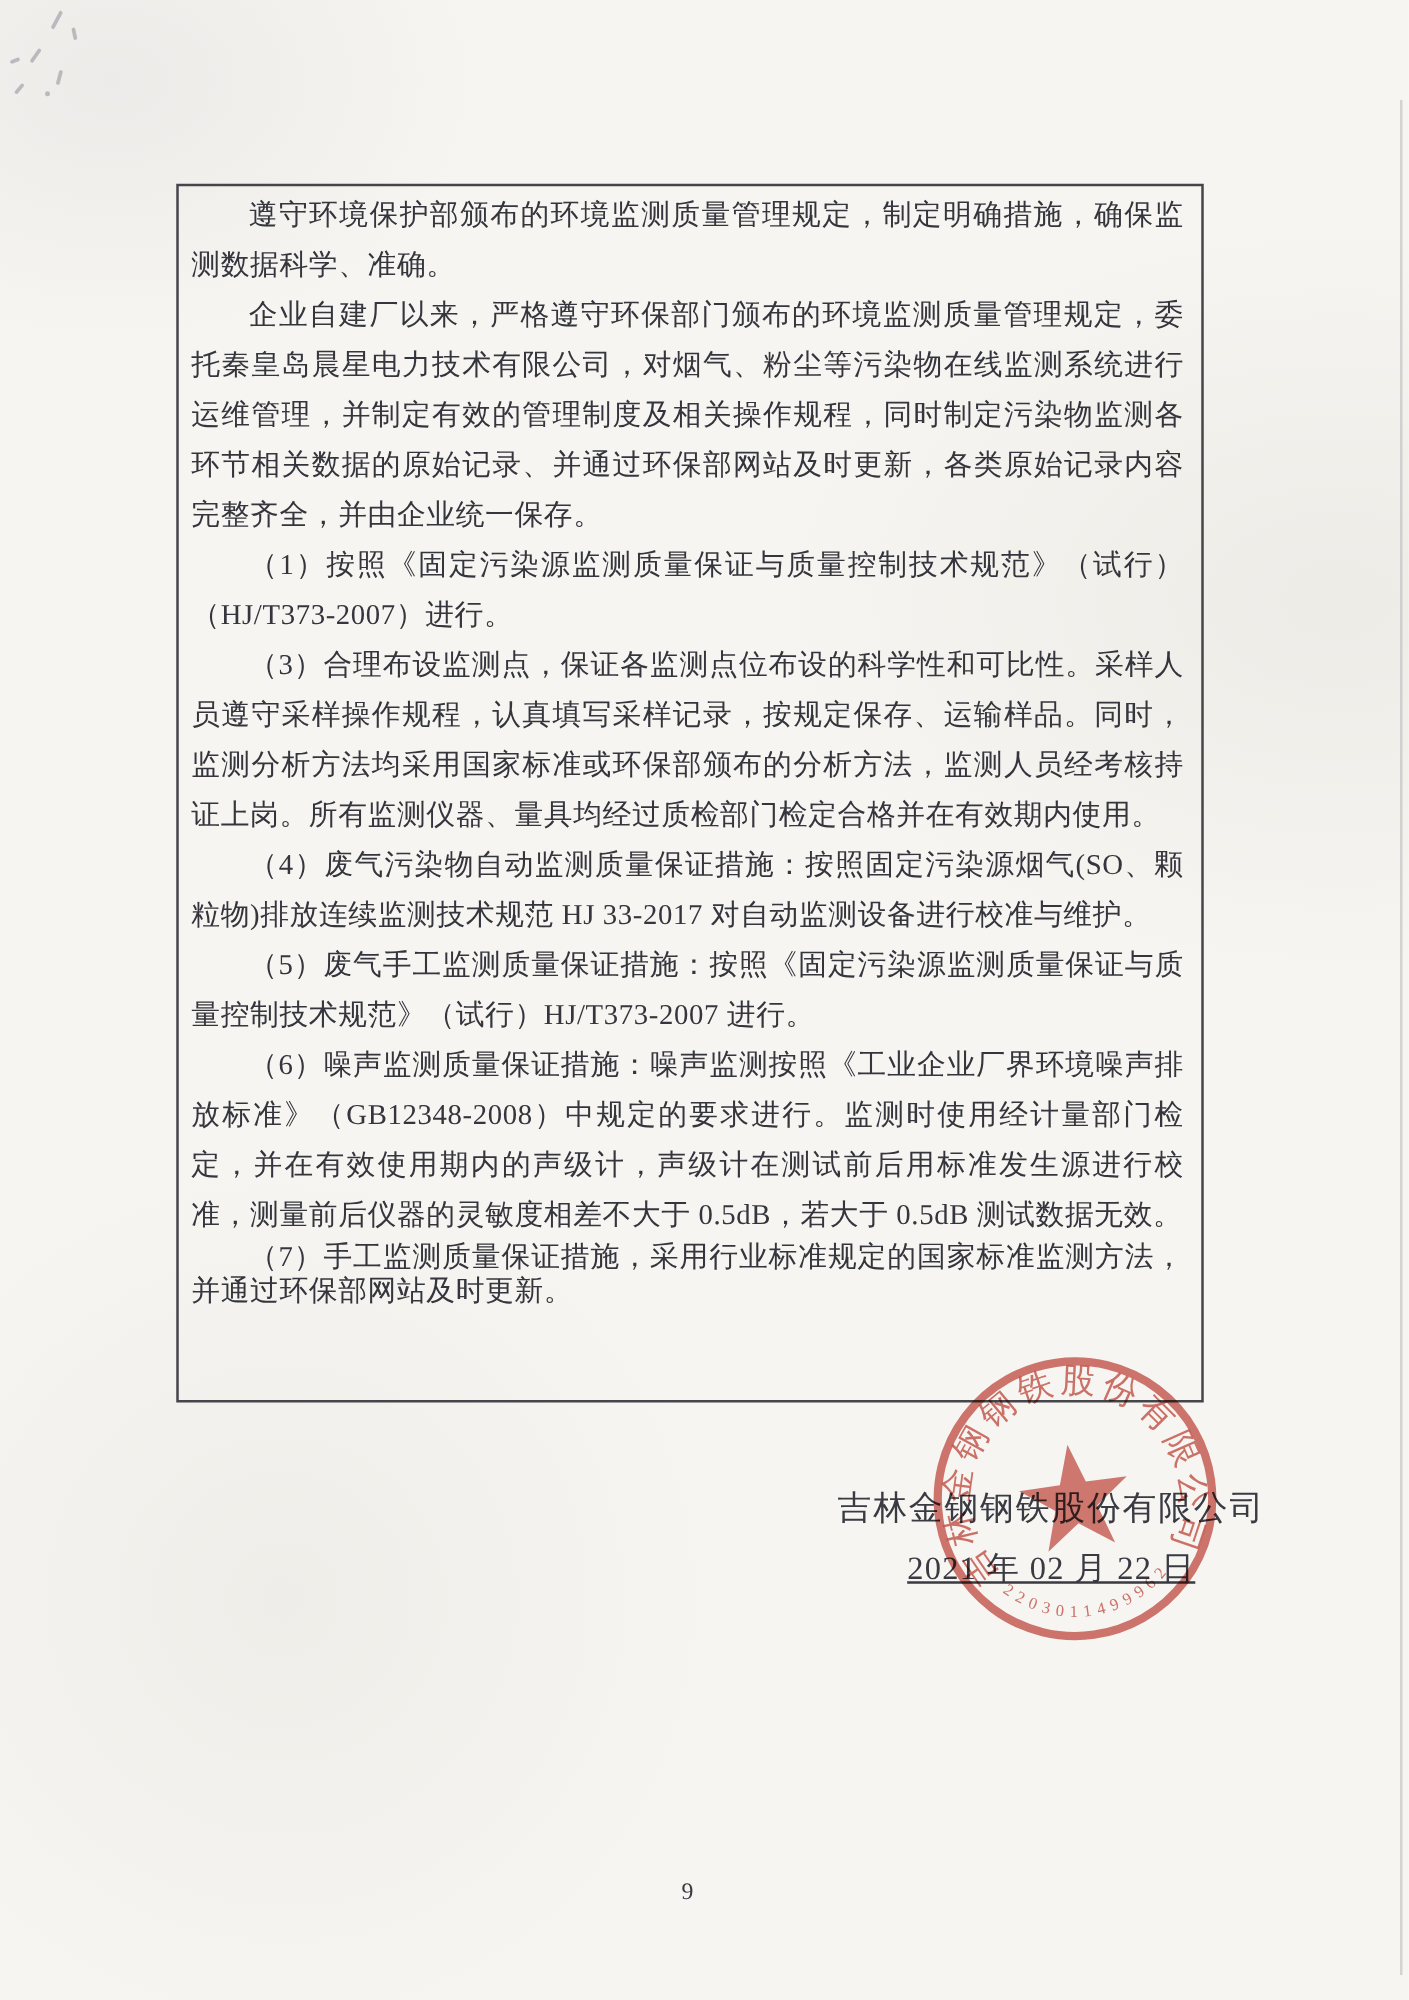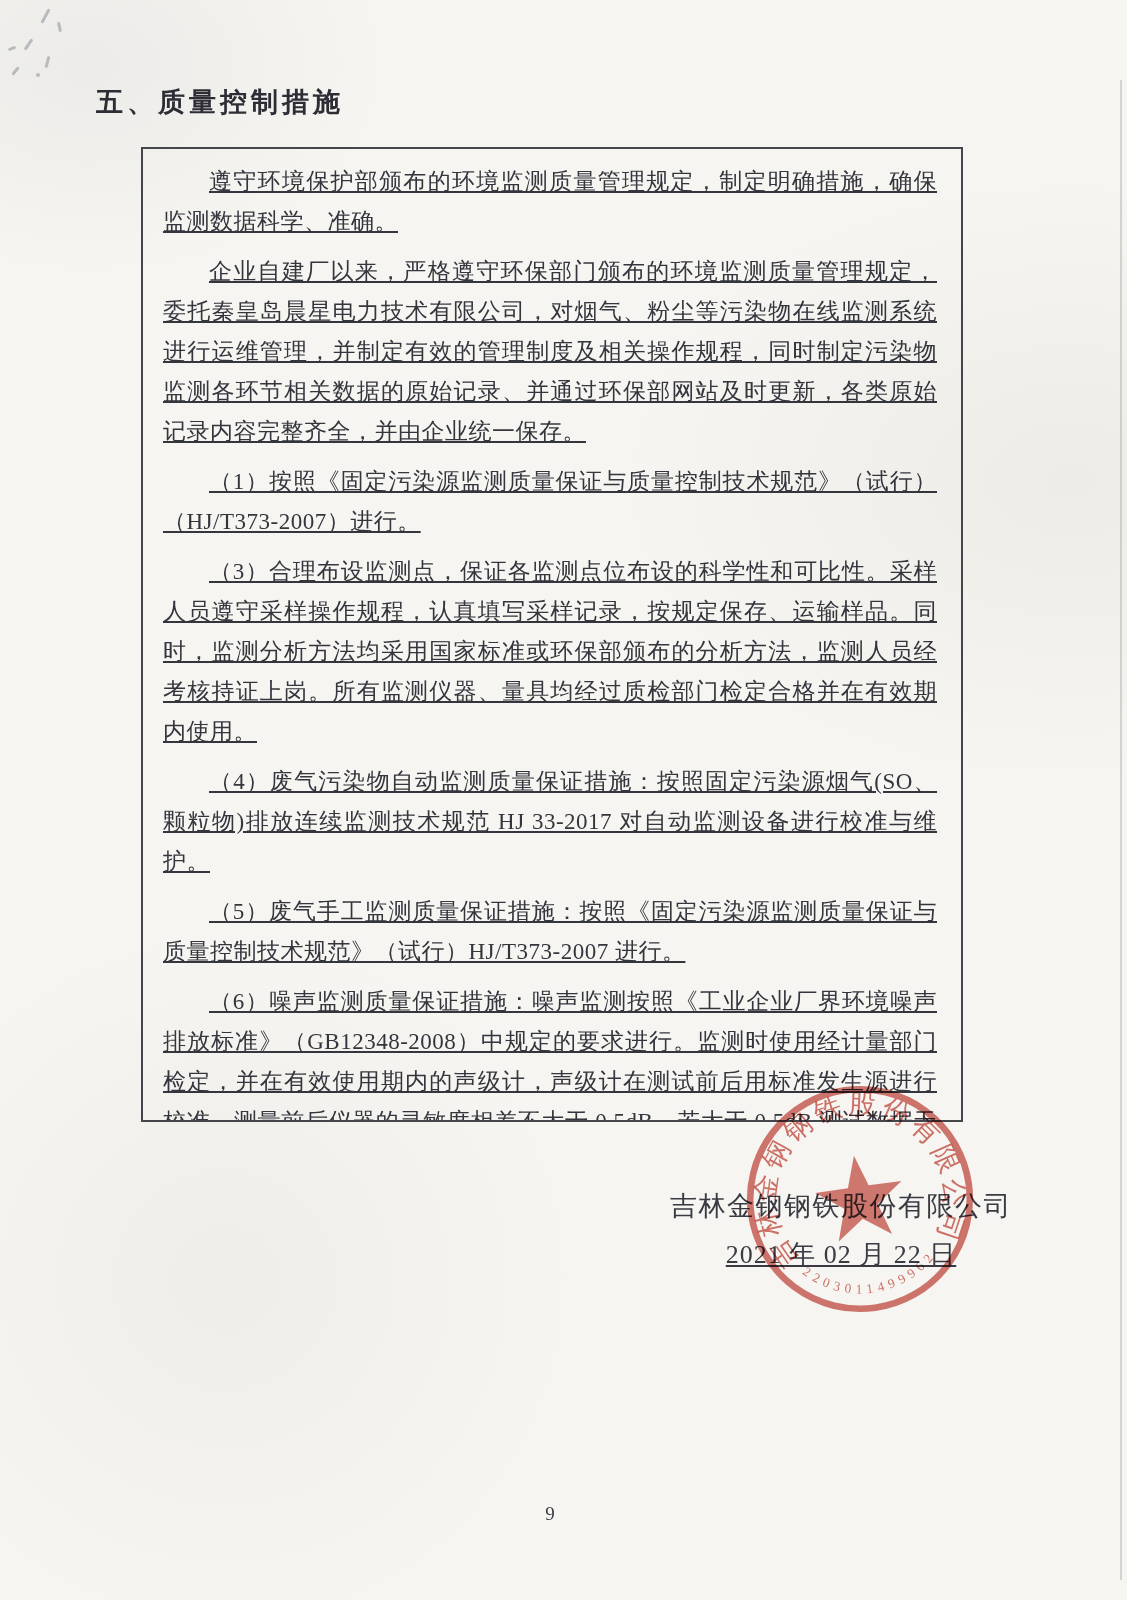--- a/index.html
+++ b/index.html
@@ -18,22 +18,22 @@
   .title{
     position:absolute;left:96px;top:84px;margin:0;
     font-size:27px;font-weight:bold;letter-spacing:4px;color:#2d2e35;
   }
   .content-box{
     position:absolute;left:141px;top:147px;width:822px;height:975px;
     border:2px solid #45464c;box-sizing:border-box;
     padding:3px 14px 2px 10px;overflow:hidden;
   }
   .para{
-    margin:10px;text-indent:2em;text-align:justify;
-    font-size:23px;line-height:40px;letter-spacing:0.5px;color:#34353d;text-decoration:underline;
+    margin:0;text-indent:2em;text-align:justify;
+    font-size:23px;line-height:40px;letter-spacing:0.5px;color:#34353d;
   }
   .para.tight{line-height:27px;}
   .signature{position:absolute;left:665px;top:1188px;width:352px;text-align:center;color:#393a42;}
   .sig-company{font-size:27px;letter-spacing:1.5px;}
   .sig-date{font-size:26px;margin-top:13px;letter-spacing:1px;text-decoration:underline;}
   .seal{
     position:absolute;left:738px;top:1077px;width:244px;height:244px;
     transform:rotate(-8deg);mix-blend-mode:multiply;opacity:.9;
   }
   .seal text{font-family:"Liberation Serif","DejaVu Serif",serif;}
@@ -49,21 +49,20 @@
 
   <span class="speck" style="left:44px;top:8px;width:3px;height:16px;transform:rotate(28deg);"></span>
   <span class="speck" style="left:58px;top:22px;width:3px;height:10px;transform:rotate(-12deg);"></span>
   <span class="speck" style="left:27px;top:38px;width:3px;height:13px;transform:rotate(35deg);"></span>
   <span class="speck" style="left:46px;top:56px;width:3px;height:12px;transform:rotate(15deg);"></span>
   <span class="speck" style="left:8px;top:47px;width:8px;height:3px;transform:rotate(-20deg);"></span>
   <span class="speck" style="left:14px;top:66px;width:3px;height:10px;transform:rotate(40deg);"></span>
   <span class="speck" style="left:36px;top:73px;width:4px;height:4px;"></span>
   <span class="scan-edge"></span>
 
-  <h1 class="title">五、质量控制措施</h1>
 
   <div class="content-box">
     <p class="para">遵守环境保护部颁布的环境监测质量管理规定，制定明确措施，确保监测数据科学、准确。</p>
     <p class="para">企业自建厂以来，严格遵守环保部门颁布的环境监测质量管理规定，委托秦皇岛晨星电力技术有限公司，对烟气、粉尘等污染物在线监测系统进行运维管理，并制定有效的管理制度及相关操作规程，同时制定污染物监测各环节相关数据的原始记录、并通过环保部网站及时更新，各类原始记录内容完整齐全，并由企业统一保存。</p>
     <p class="para">（1）按照《固定污染源监测质量保证与质量控制技术规范》（试行）（HJ/T373-2007）进行。</p>
     <p class="para">（3）合理布设监测点，保证各监测点位布设的科学性和可比性。采样人员遵守采样操作规程，认真填写采样记录，按规定保存、运输样品。同时，监测分析方法均采用国家标准或环保部颁布的分析方法，监测人员经考核持证上岗。所有监测仪器、量具均经过质检部门检定合格并在有效期内使用。</p>
     <p class="para">（4）废气污染物自动监测质量保证措施：按照固定污染源烟气(SO、颗粒物)排放连续监测技术规范 HJ 33-2017 对自动监测设备进行校准与维护。</p>
     <p class="para">（5）废气手工监测质量保证措施：按照《固定污染源监测质量保证与质量控制技术规范》（试行）HJ/T373-2007 进行。</p>
     <p class="para">（6）噪声监测质量保证措施：噪声监测按照《工业企业厂界环境噪声排放标准》（GB12348-2008）中规定的要求进行。监测时使用经计量部门检定，并在有效使用期内的声级计，声级计在测试前后用标准发生源进行校准，测量前后仪器的灵敏度相差不大于 0.5dB，若大于 0.5dB 测试数据无效。</p>
     <p class="para tight">（7）手工监测质量保证措施，采用行业标准规定的国家标准监测方法，并通过环保部网站及时更新。</p>

